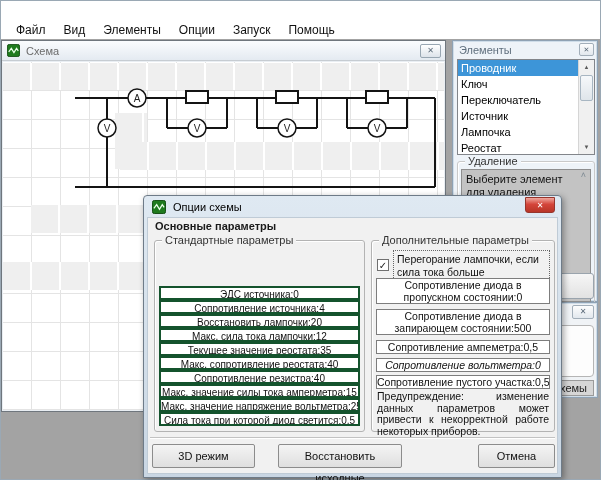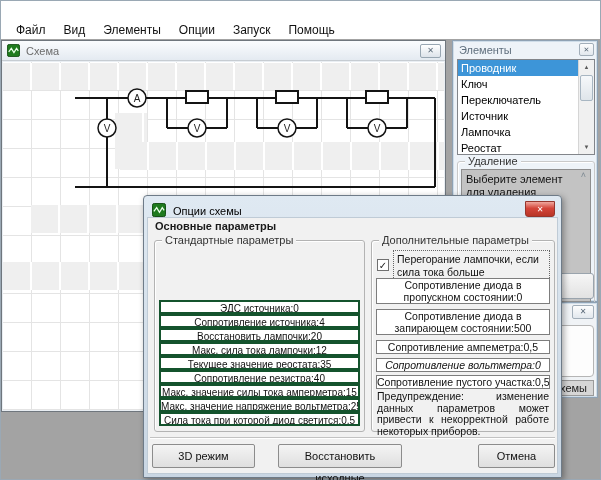--- a/index.html
+++ b/index.html
@@ -56,21 +56,21 @@
   
   #side-panel { left:452px; top:302px; width:146px; height:96px; background:#f0f3f6; }
   #side-big-button { position:absolute; left:5px; top:22px; width:136px; height:52px; background:#fdfdfd; border:1px solid #b5b5b5; border-radius:4px; overflow:hidden; }
   #side-big-glyph { font-size:38px; color:#9a9a9a; font-weight:bold; position:absolute; left:44px; top:2px; font-family:"Liberation Sans",sans-serif; }
   #side-label-bar { position:absolute; left:5px; top:77px; width:136px; height:16px; background:#d6d6d6; border:1px solid #9a9a9a; font-size:11px; color:#222; text-align:right; padding:1px 6px 0 0; }
 
   
   #dialog { position:absolute; left:143px; top:195px; width:419px; height:283px; z-index:5;
     background:linear-gradient(#dfe9f2,#c9d6e3); border:1px solid #6e7b88; border-radius:4px 4px 0 0;
     box-shadow:2px 2px 6px rgba(0,0,0,.35); }
-  #dialog-titlebar { height:21px; display:flex; align-items:flex-end; padding:0 6px 0 8px; }
+  #dialog-titlebar { height:21px; display:flex; align-items:center; padding:0 6px 0 8px; }
   #dialog-title { margin-left:7px; font-size:11px; color:#000; flex:1; }
   #dialog-close { width:30px; height:16px; border:1px solid #96352c; border-radius:0 0 3px 3px; margin-top:-4px;
     background:linear-gradient(#f0a79e,#d4453a 45%,#b83527); color:#fff; font-size:8px; font-weight:bold; line-height:15px; text-align:center; }
   #dialog-client { position:absolute; left:3px; top:21px; right:3px; bottom:3px; background:#f1f1f1; border:1px solid #bfcbd6; }
   #dialog-heading { position:absolute; left:7px; top:2px; font-size:11px; font-weight:bold; color:#1a1a1a; }
 
   .dlg-group { position:absolute; border:1px solid #b3b3b3; border-radius:3px; box-shadow:1px 1px 0 #fff inset; }
   .dlg-group .group-label { background:#f1f1f1; }
   #std-group { left:6px; top:22px; width:211px; height:192px; display:flex; flex-direction:column; justify-content:flex-end; padding:12px 4px 5px 4px; }
   #add-group { left:223px; top:22px; width:184px; height:192px; }
@@ -217,20 +217,21 @@
     <div id="dialog-client">
       <div id="dialog-heading">Основные параметры</div>
 
       <div id="std-group" class="dlg-group">
         <span class="group-label">Стандартные параметры</span>
         <div class="fld">ЭДС источника:0</div>
         <div class="fld">Сопротивление источника:4</div>
         <div class="fld">Восстановить лампочки:20</div>
         <div class="fld">Макс. сила тока лампочки:12</div>
         <div class="fld">Текущее значение реостата:35</div>
+        <div class="fld">Макс. сопротивление реостата:40</div>
         <div class="fld">Сопротивление резистра:40</div>
         <div class="fld">Макс. значение силы тока амперметра:15</div>
         <div class="fld">Макс. значение напряжение вольтметра:250</div>
         <div class="fld">Сила тока при которой диод светится:0,5</div>
       </div>
 
       <div id="add-group" class="dlg-group">
         <span class="group-label">Дополнительные параметры</span>
         <div id="chk-row">
           <span id="chk-box">✓</span>

